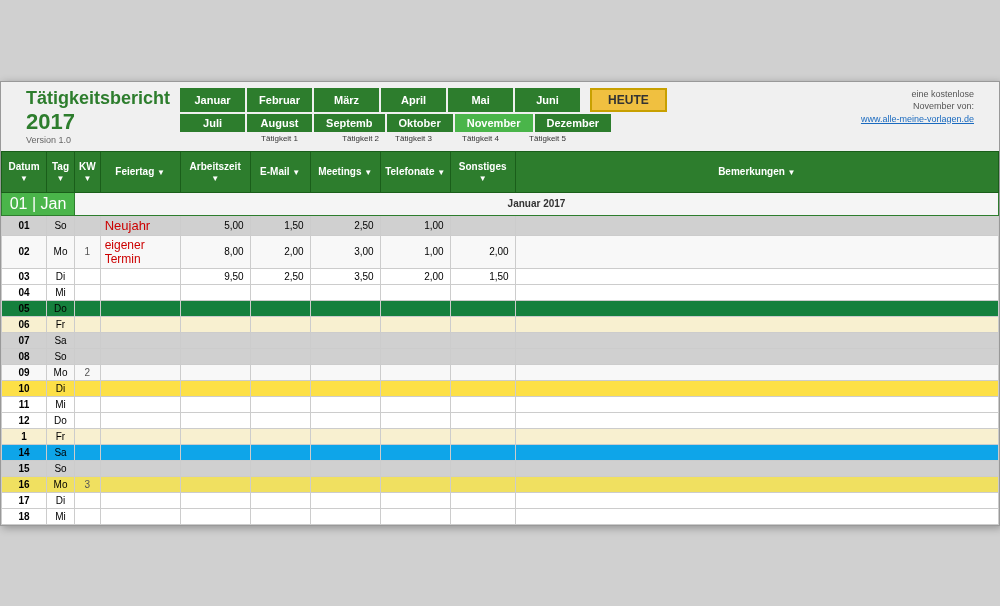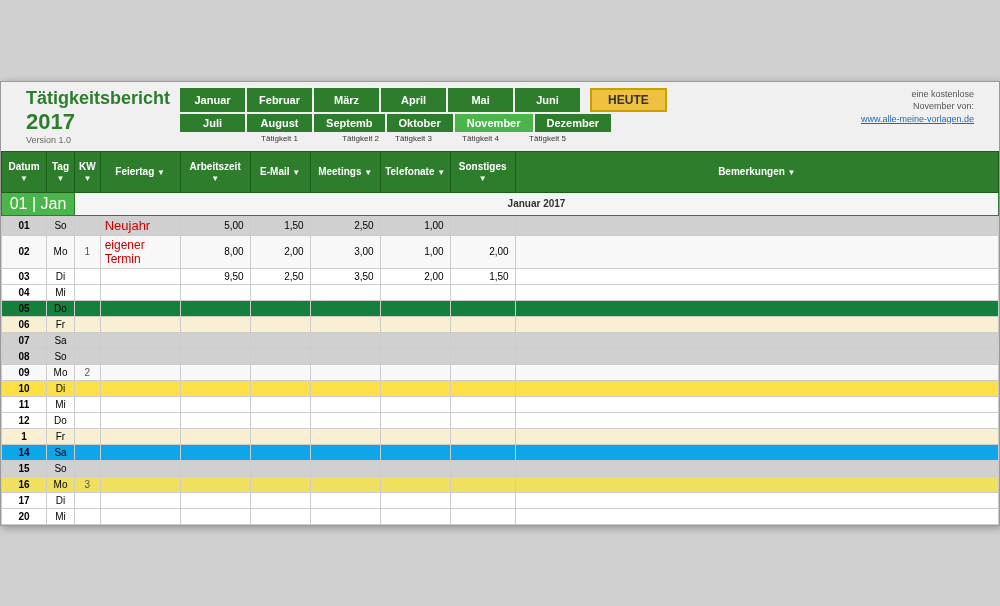--- a/index.html
+++ b/index.html
@@ -307,21 +307,21 @@
             <td class="kw-col"></td>
             <td class="feiertag-col"></td>
             <td class="num-col"></td>
             <td class="num-col"></td>
             <td class="num-col"></td>
             <td class="num-col"></td>
             <td class="num-col"></td>
             <td class="remarks-col"></td>
           </tr>
           <tr style="background: rgb(255, 255, 255);">
-            <td class="date-col">20</td>
+            <td class="date-col">18</td>
             <td class="day-col">Mi</td>
             <td class="kw-col"></td>
             <td class="feiertag-col"></td>
             <td class="num-col"></td>
             <td class="num-col"></td>
             <td class="num-col"></td>
             <td class="num-col"></td>
             <td class="num-col"></td>
             <td class="remarks-col"></td>
           </tr>

